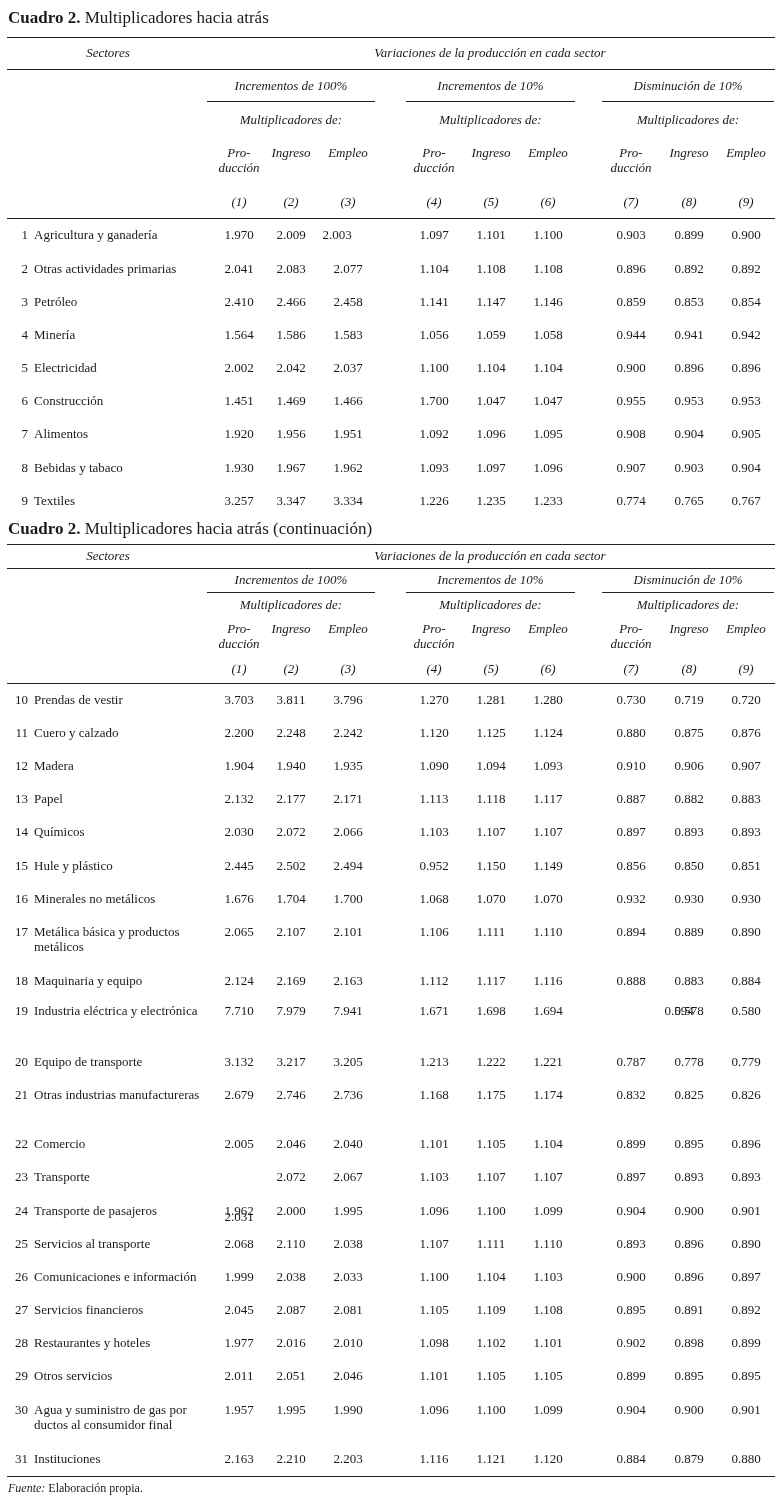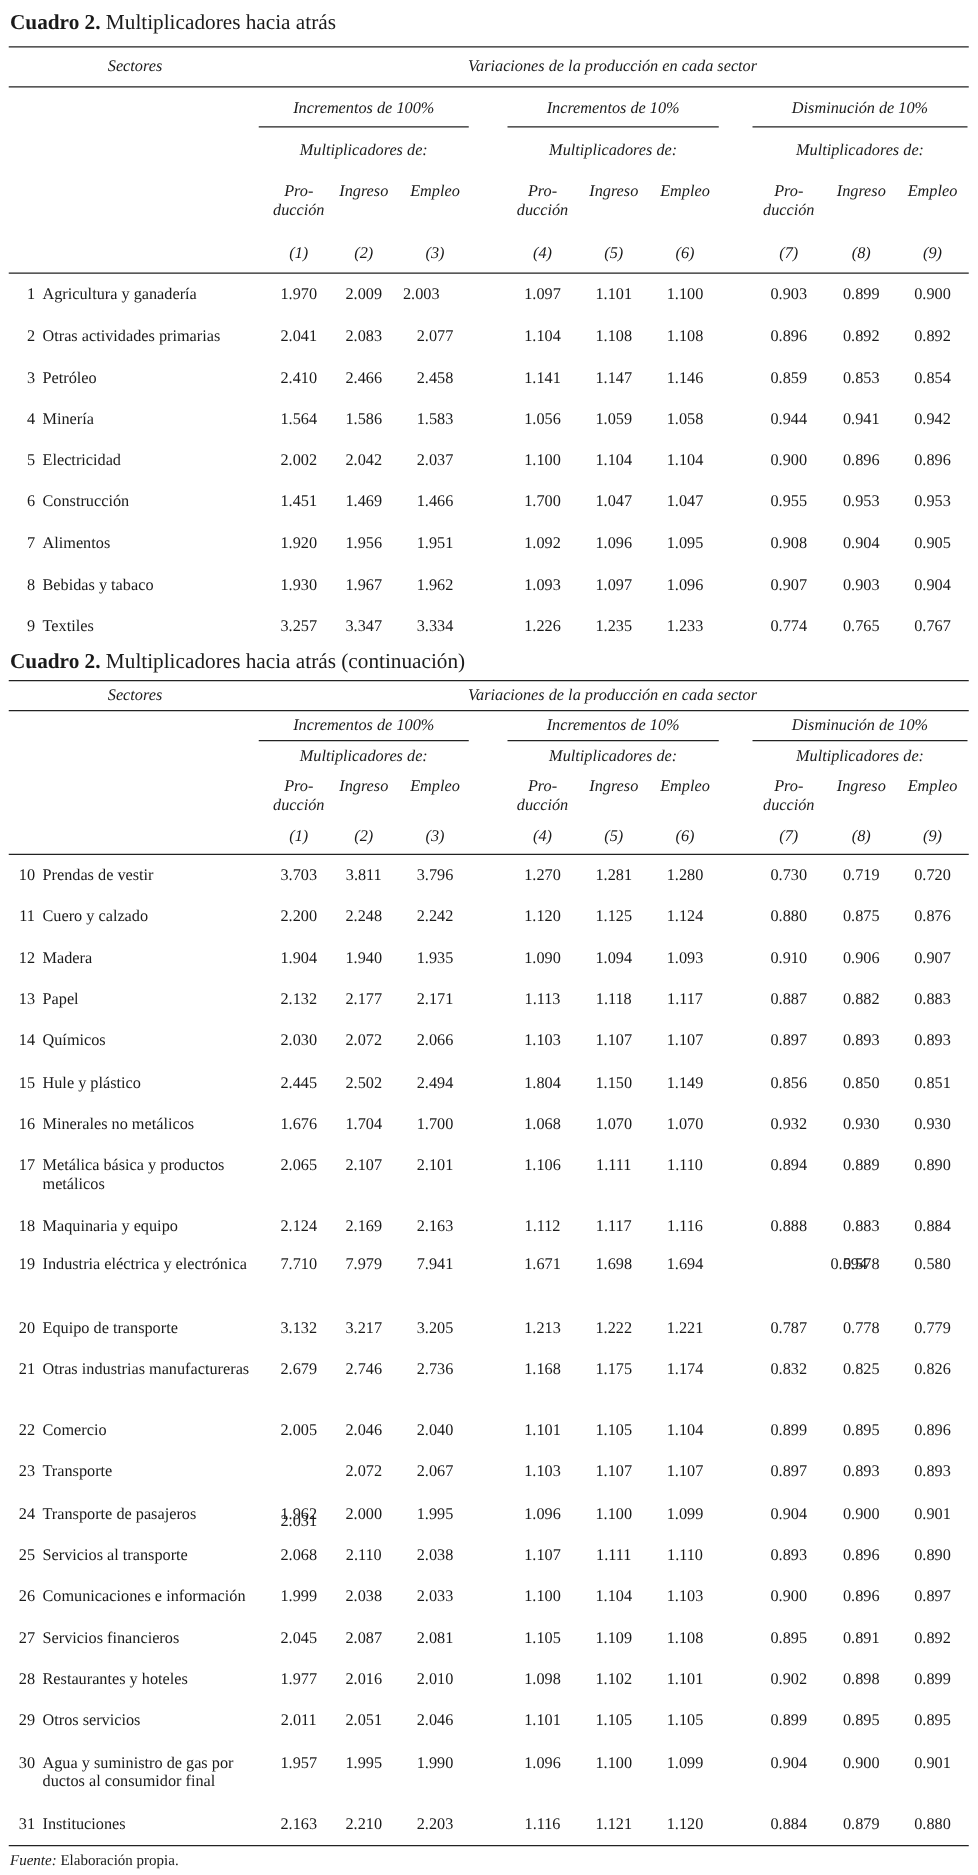--- a/index.html
+++ b/index.html
@@ -281,21 +281,21 @@
     <div class="num" style="left: 491px; top: 824px;">1.107</div>
     <div class="num" style="left: 548px; top: 824px;">1.107</div>
     <div class="num" style="left: 631px; top: 824px;">0.897</div>
     <div class="num" style="left: 689px; top: 824px;">0.893</div>
     <div class="num" style="left: 746px; top: 824px;">0.893</div>
     <div class="rownum" style="left: 8px; top: 858px;">15</div>
     <div class="sector" style="left: 34px; top: 858px;">Hule y plástico</div>
     <div class="num" style="left: 239px; top: 858px;">2.445</div>
     <div class="num" style="left: 291px; top: 858px;">2.502</div>
     <div class="num" style="left: 348px; top: 858px;">2.494</div>
-    <div class="num" style="left: 434px; top: 858px;">1.804</div>
+    <div class="num" style="left: 434px; top: 858px;">0.952</div>
     <div class="num" style="left: 491px; top: 858px;">1.150</div>
     <div class="num" style="left: 548px; top: 858px;">1.149</div>
     <div class="num" style="left: 631px; top: 858px;">0.856</div>
     <div class="num" style="left: 689px; top: 858px;">0.850</div>
     <div class="num" style="left: 746px; top: 858px;">0.851</div>
     <div class="rownum" style="left: 8px; top: 891px;">16</div>
     <div class="sector" style="left: 34px; top: 891px;">Minerales no metálicos</div>
     <div class="num" style="left: 239px; top: 891px;">1.676</div>
     <div class="num" style="left: 291px; top: 891px;">1.704</div>
     <div class="num" style="left: 348px; top: 891px;">1.700</div>

